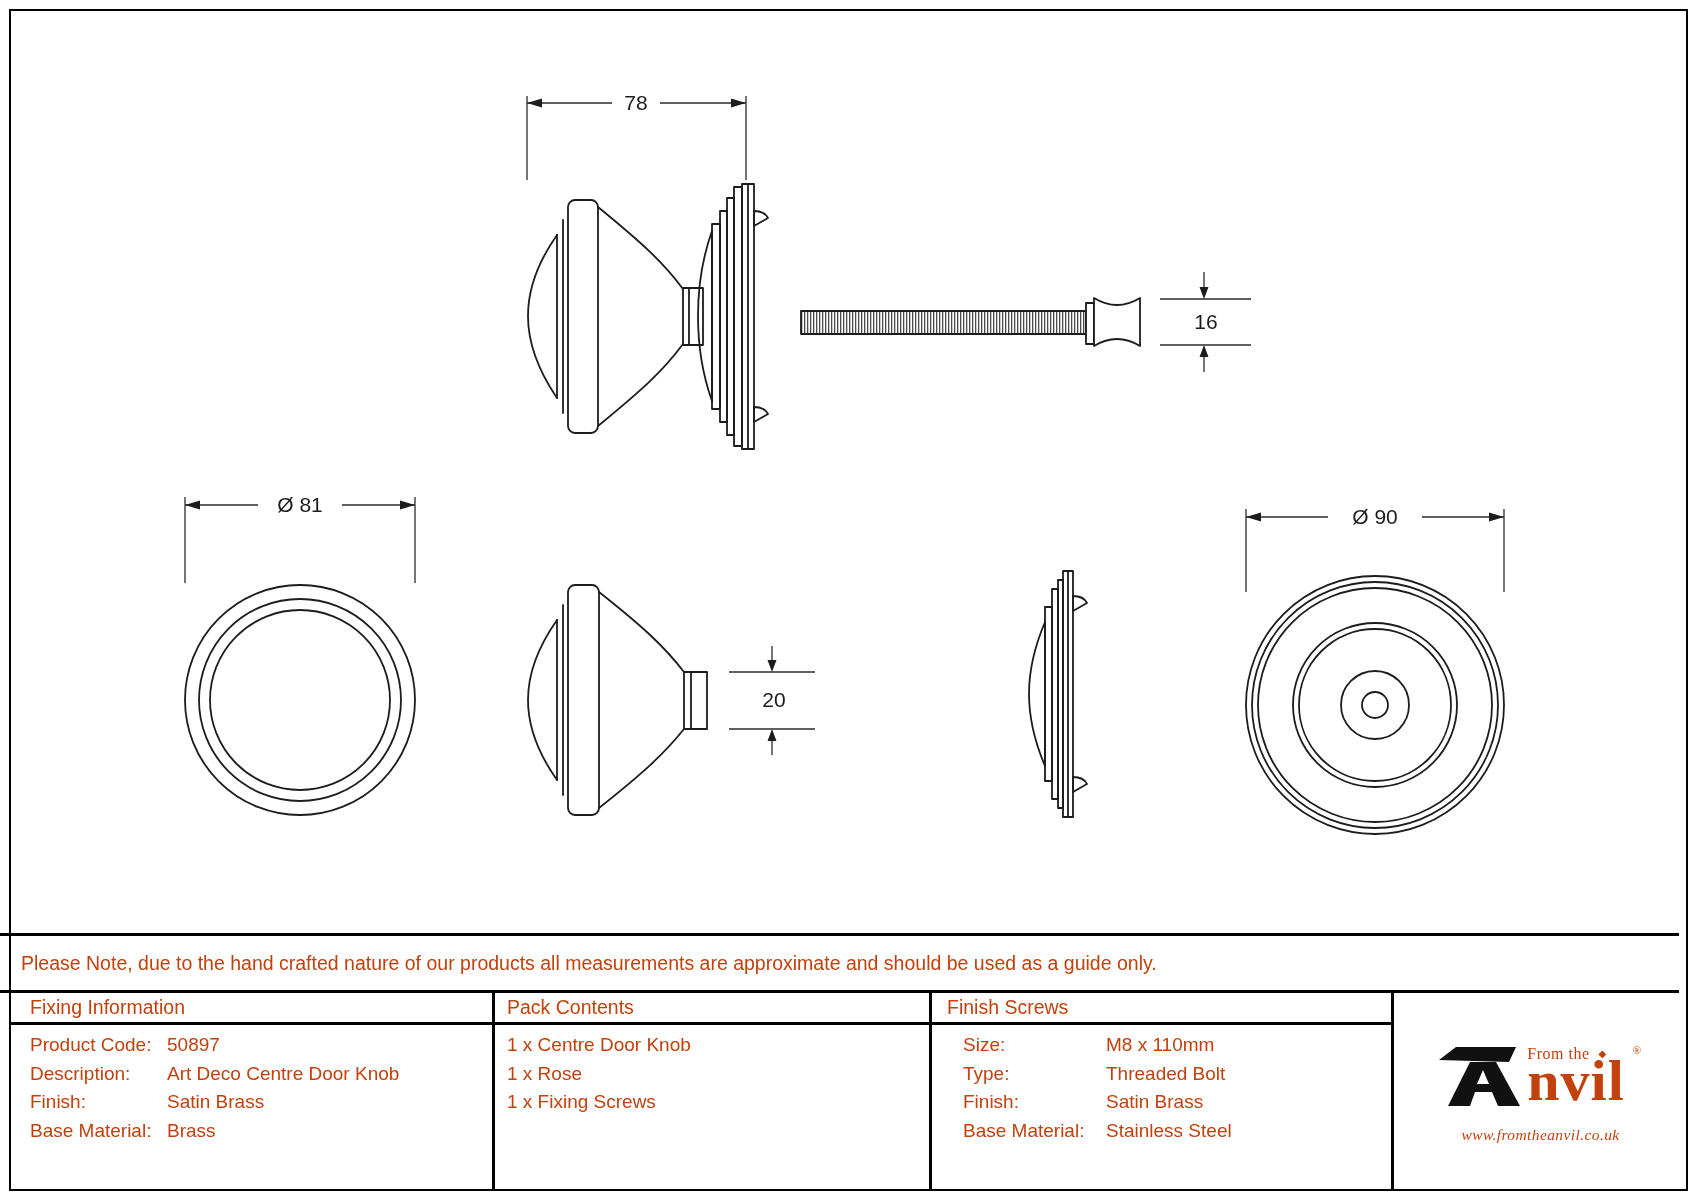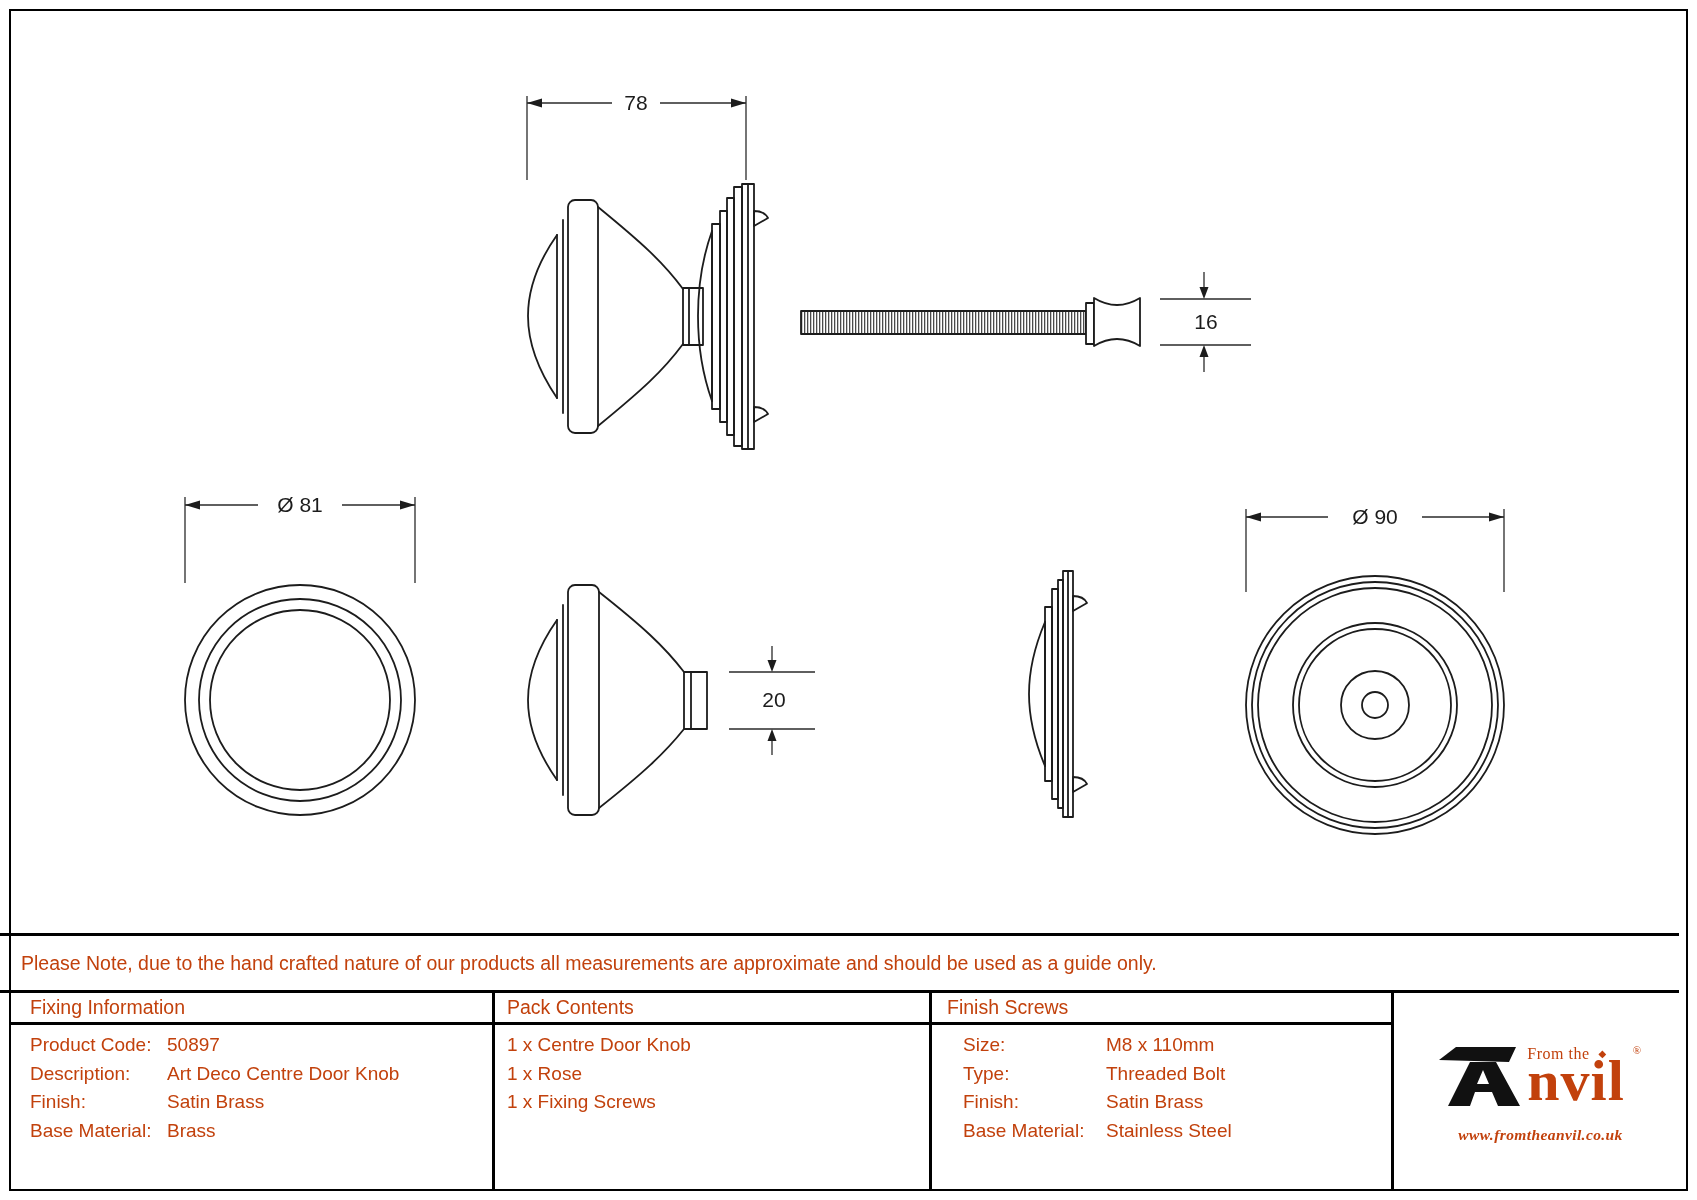--- a/index.html
+++ b/index.html
@@ -40,21 +40,21 @@
     display:flex; align-items:center; font-family:"Liberation Serif", serif;
     font-size:16px; margin-top:2px; letter-spacing:0.5px;
   }
   .logo-meta .diamond { font-size:10px; margin-left:9px; }
   .logo-meta .reg { font-size:11px; margin-left:26px; position:relative; top:-4px; }
   .logo-word {
     font-family:"Liberation Serif", serif; font-size:58px; font-weight:bold;
     line-height:48px; margin-top:-6px; letter-spacing:1px;
   }
   .logo-url {
-    font-family:"Liberation Serif", serif; font-style:italic; font-weight:bold;
+    font-family:"Liberation Serif", serif; font-style:italic; font-weight:normal;
     font-size:15.5px; margin-top:17px; letter-spacing:0.4px;
   }
 </style>
 </head>
 <body>
 
 <div class="sheet">
 
   <div class="outer-border"></div>
 

